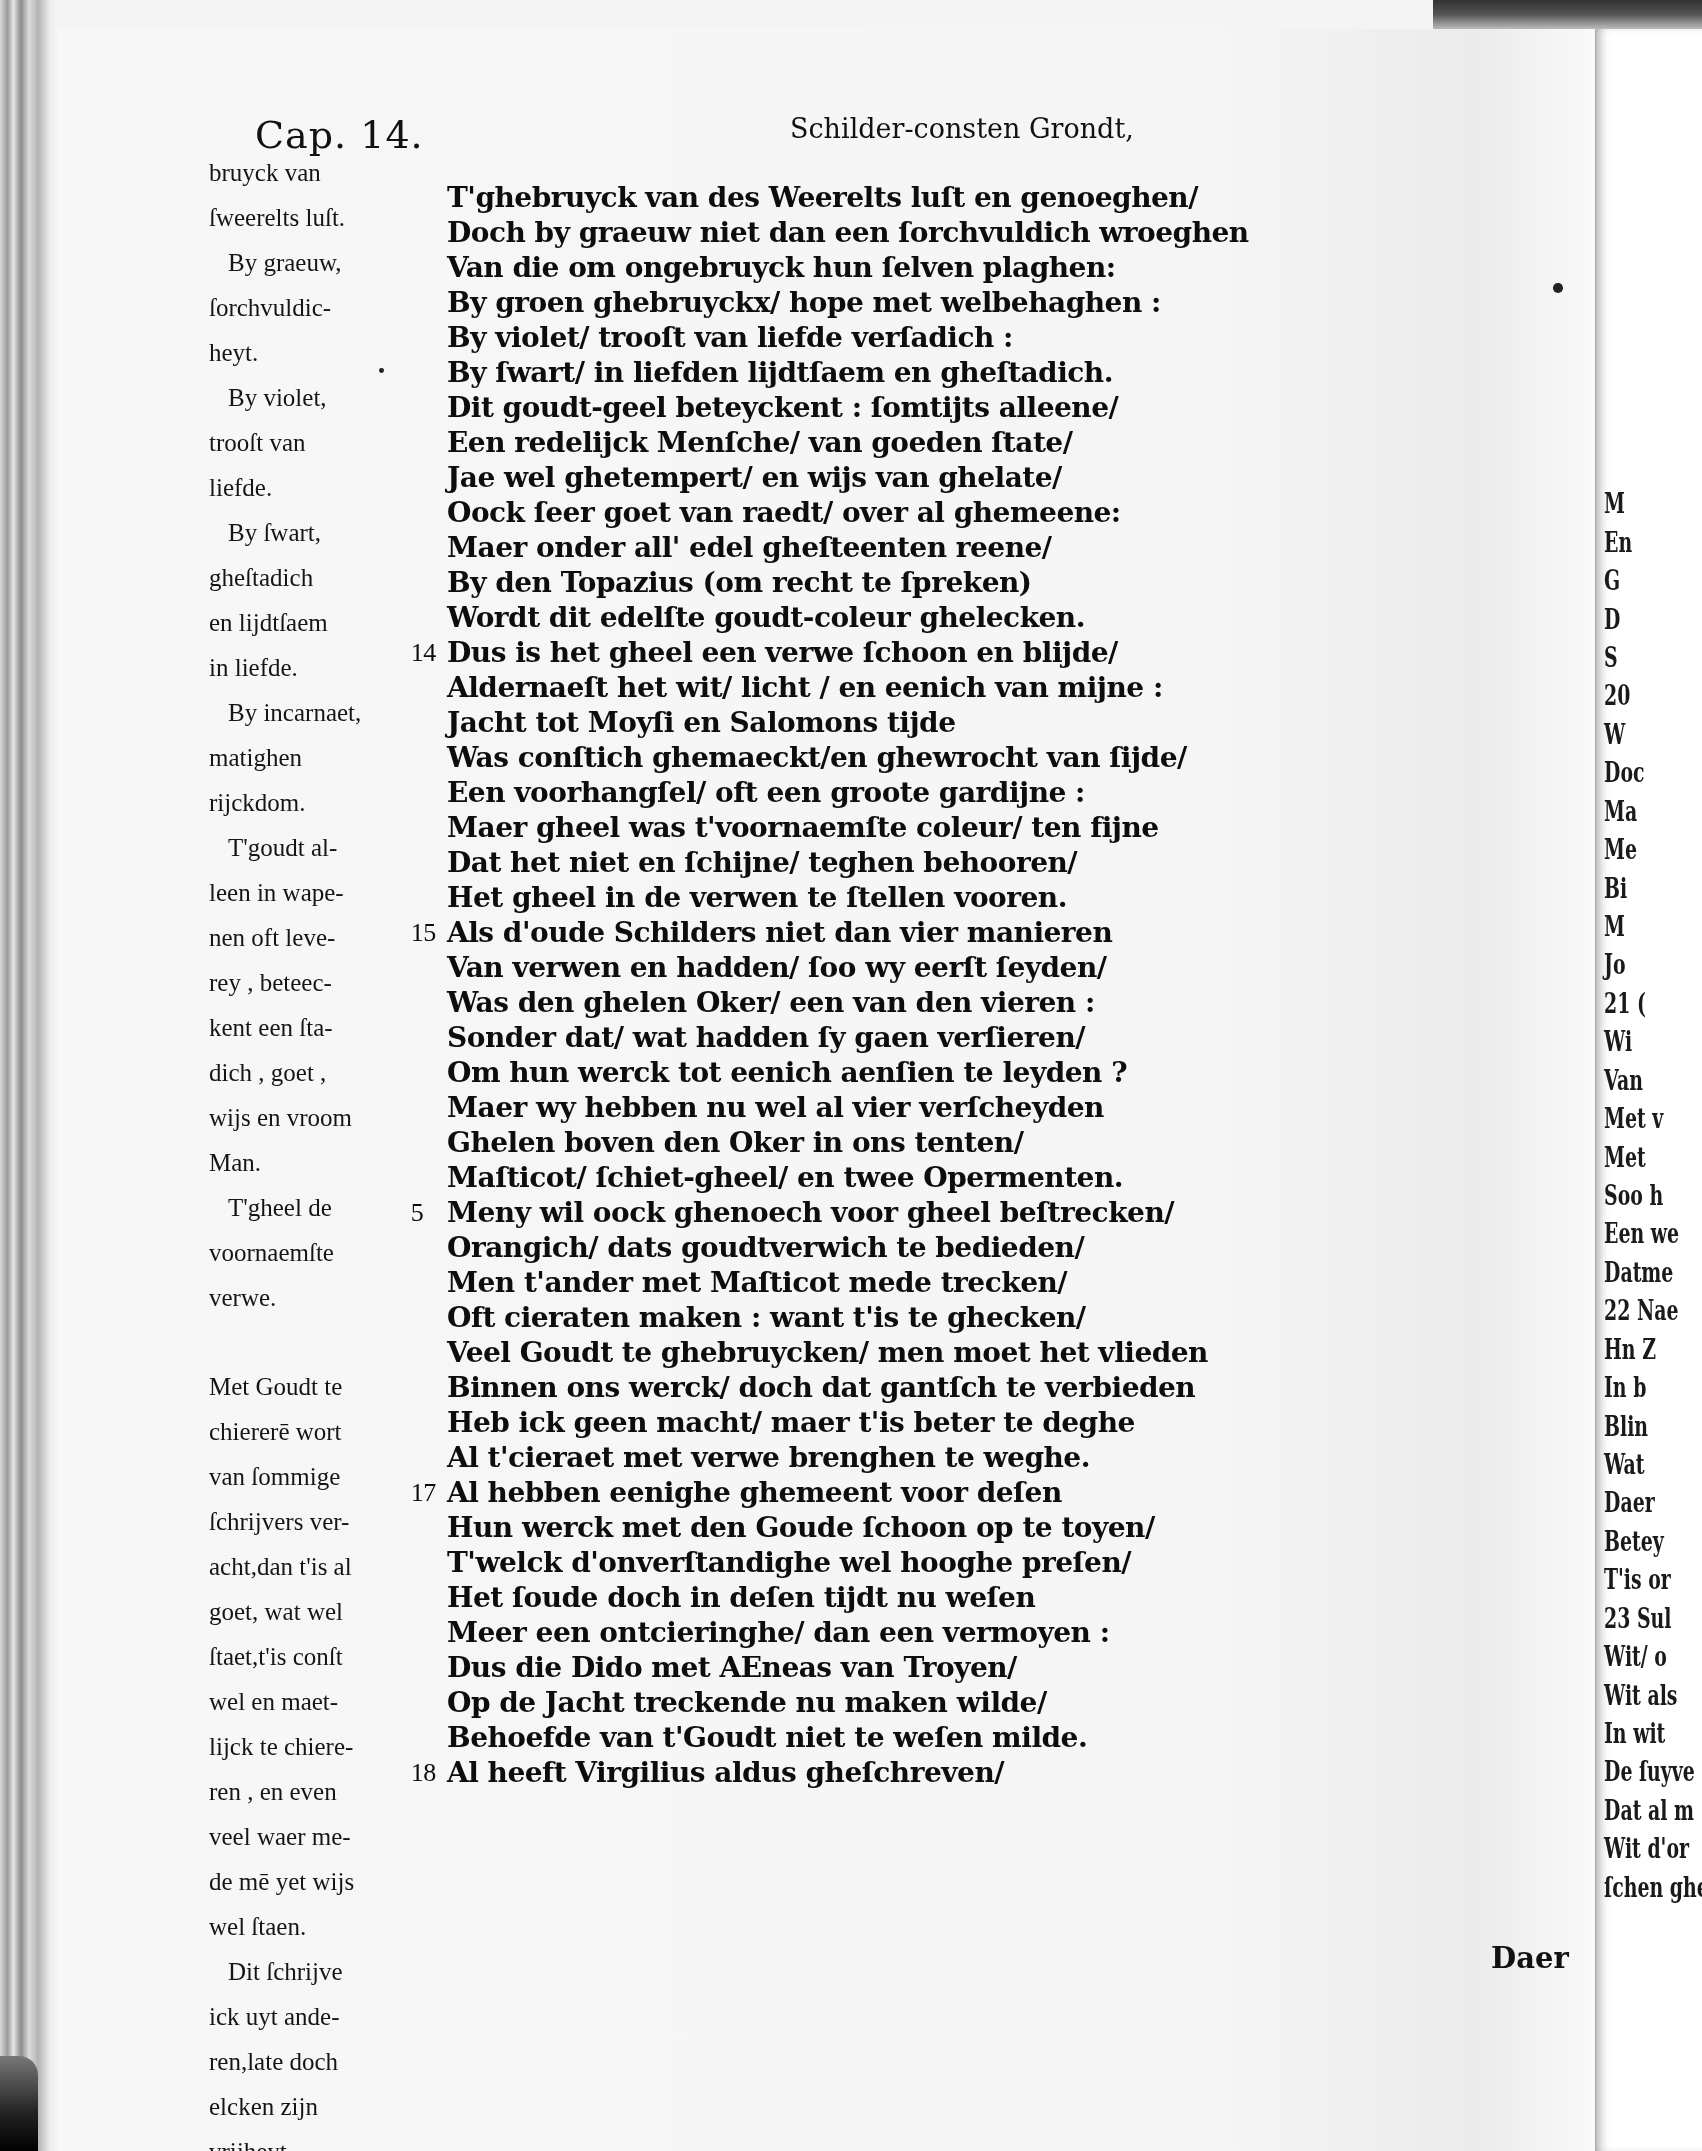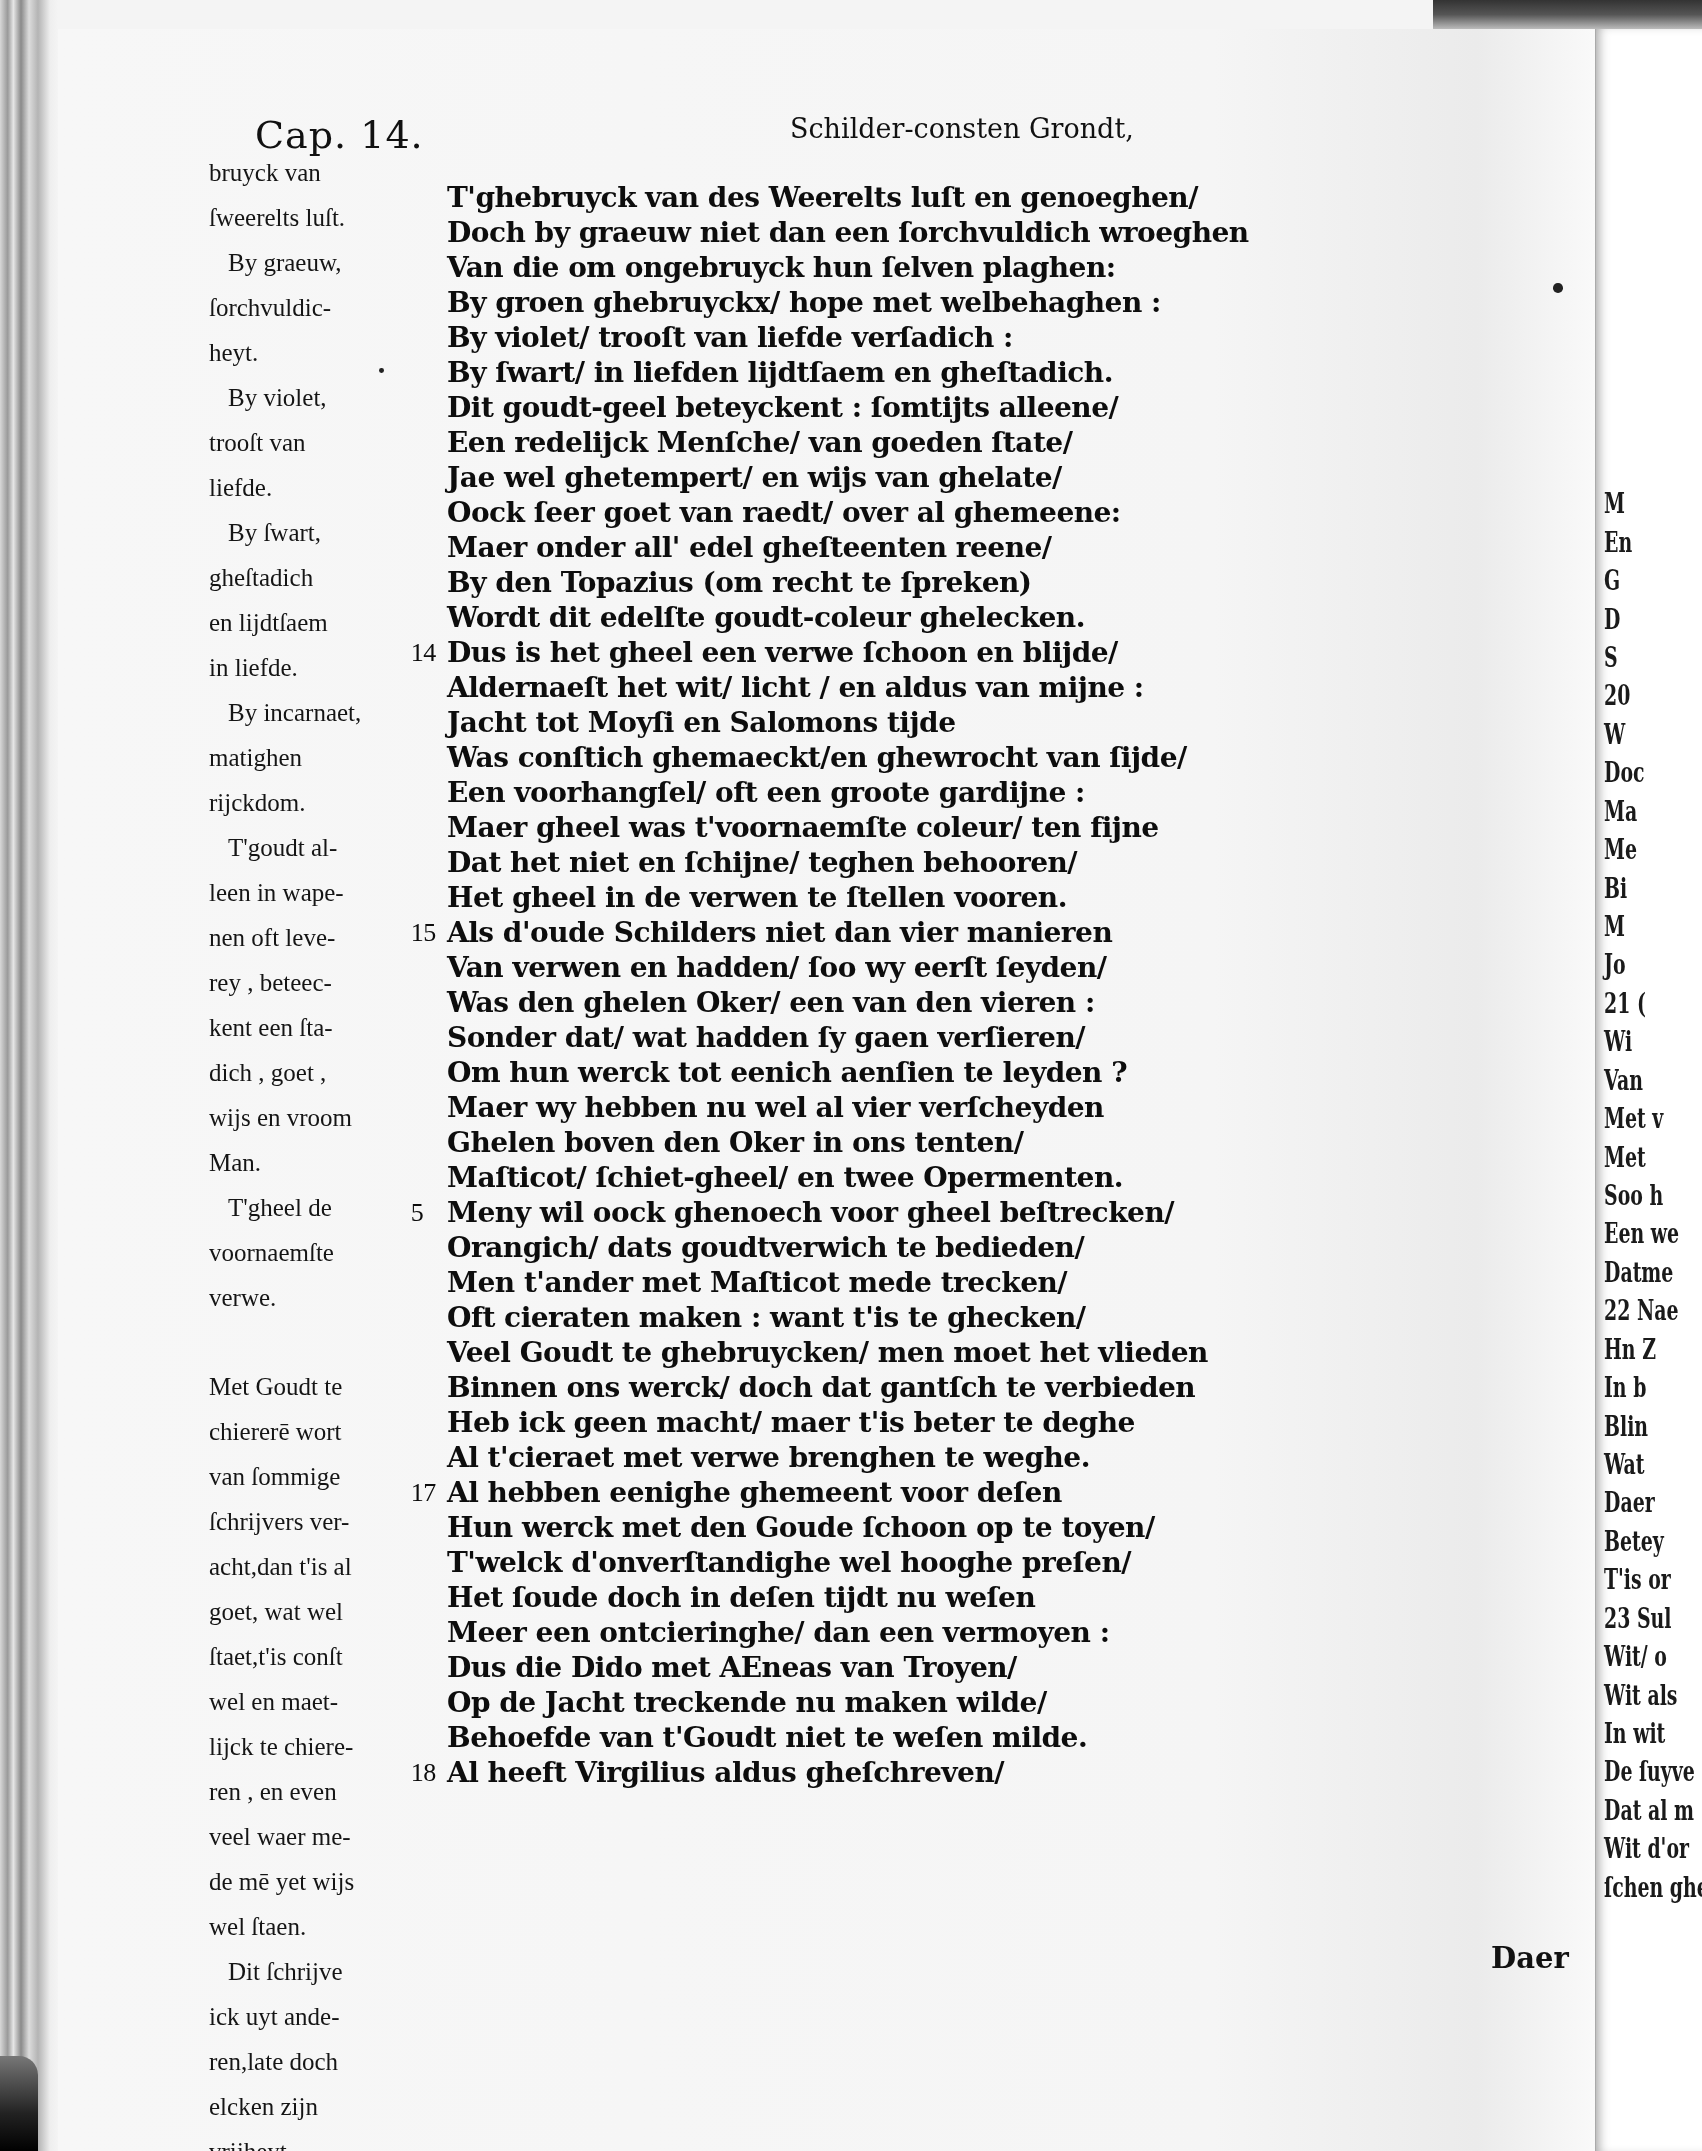--- a/index.html
+++ b/index.html
@@ -188,21 +188,21 @@
     <div class="vline"><span class="stanza-num"></span><span>By violet/ trooſt van liefde verſadich :</span></div>
     <div class="vline"><span class="stanza-num"></span><span>By ſwart/ in liefden lijdtſaem en gheſtadich.</span></div>
     <div class="vline"><span class="stanza-num"></span><span>Dit goudt-geel beteyckent : ſomtijts alleene/</span></div>
     <div class="vline"><span class="stanza-num"></span><span>Een redelijck Menſche/ van goeden ſtate/</span></div>
     <div class="vline"><span class="stanza-num"></span><span>Jae wel ghetempert/ en wijs van ghelate/</span></div>
     <div class="vline"><span class="stanza-num"></span><span>Oock ſeer goet van raedt/ over al ghemeene:</span></div>
     <div class="vline"><span class="stanza-num"></span><span>Maer onder all' edel gheſteenten reene/</span></div>
     <div class="vline"><span class="stanza-num"></span><span>By den Topazius (om recht te ſpreken)</span></div>
     <div class="vline"><span class="stanza-num"></span><span>Wordt dit edelſte goudt-coleur ghelecken.</span></div>
     <div class="vline"><span class="stanza-num">14</span><span>Dus is het gheel een verwe ſchoon en blijde/</span></div>
-    <div class="vline"><span class="stanza-num"></span><span>Aldernaeſt het wit/ licht / en aldus van mijne :</span></div>
+    <div class="vline"><span class="stanza-num"></span><span>Aldernaeſt het wit/ licht / en eenich van mijne :</span></div>
     <div class="vline"><span class="stanza-num"></span><span>Jacht tot Moyſi en Salomons tijde</span></div>
     <div class="vline"><span class="stanza-num"></span><span>Was conſtich ghemaeckt/en ghewrocht van ſijde/</span></div>
     <div class="vline"><span class="stanza-num"></span><span>Een voorhangſel/ oft een groote gardijne :</span></div>
     <div class="vline"><span class="stanza-num"></span><span>Maer gheel was t'voornaemſte coleur/ ten fijne</span></div>
     <div class="vline"><span class="stanza-num"></span><span>Dat het niet en ſchijne/ teghen behooren/</span></div>
     <div class="vline"><span class="stanza-num"></span><span>Het gheel in de verwen te ſtellen vooren.</span></div>
     <div class="vline"><span class="stanza-num">15</span><span>Als d'oude Schilders niet dan vier manieren</span></div>
     <div class="vline"><span class="stanza-num"></span><span>Van verwen en hadden/ ſoo wy eerſt ſeyden/</span></div>
     <div class="vline"><span class="stanza-num"></span><span>Was den ghelen Oker/ een van den vieren :</span></div>
     <div class="vline"><span class="stanza-num"></span><span>Sonder dat/ wat hadden ſy gaen verſieren/</span></div>

